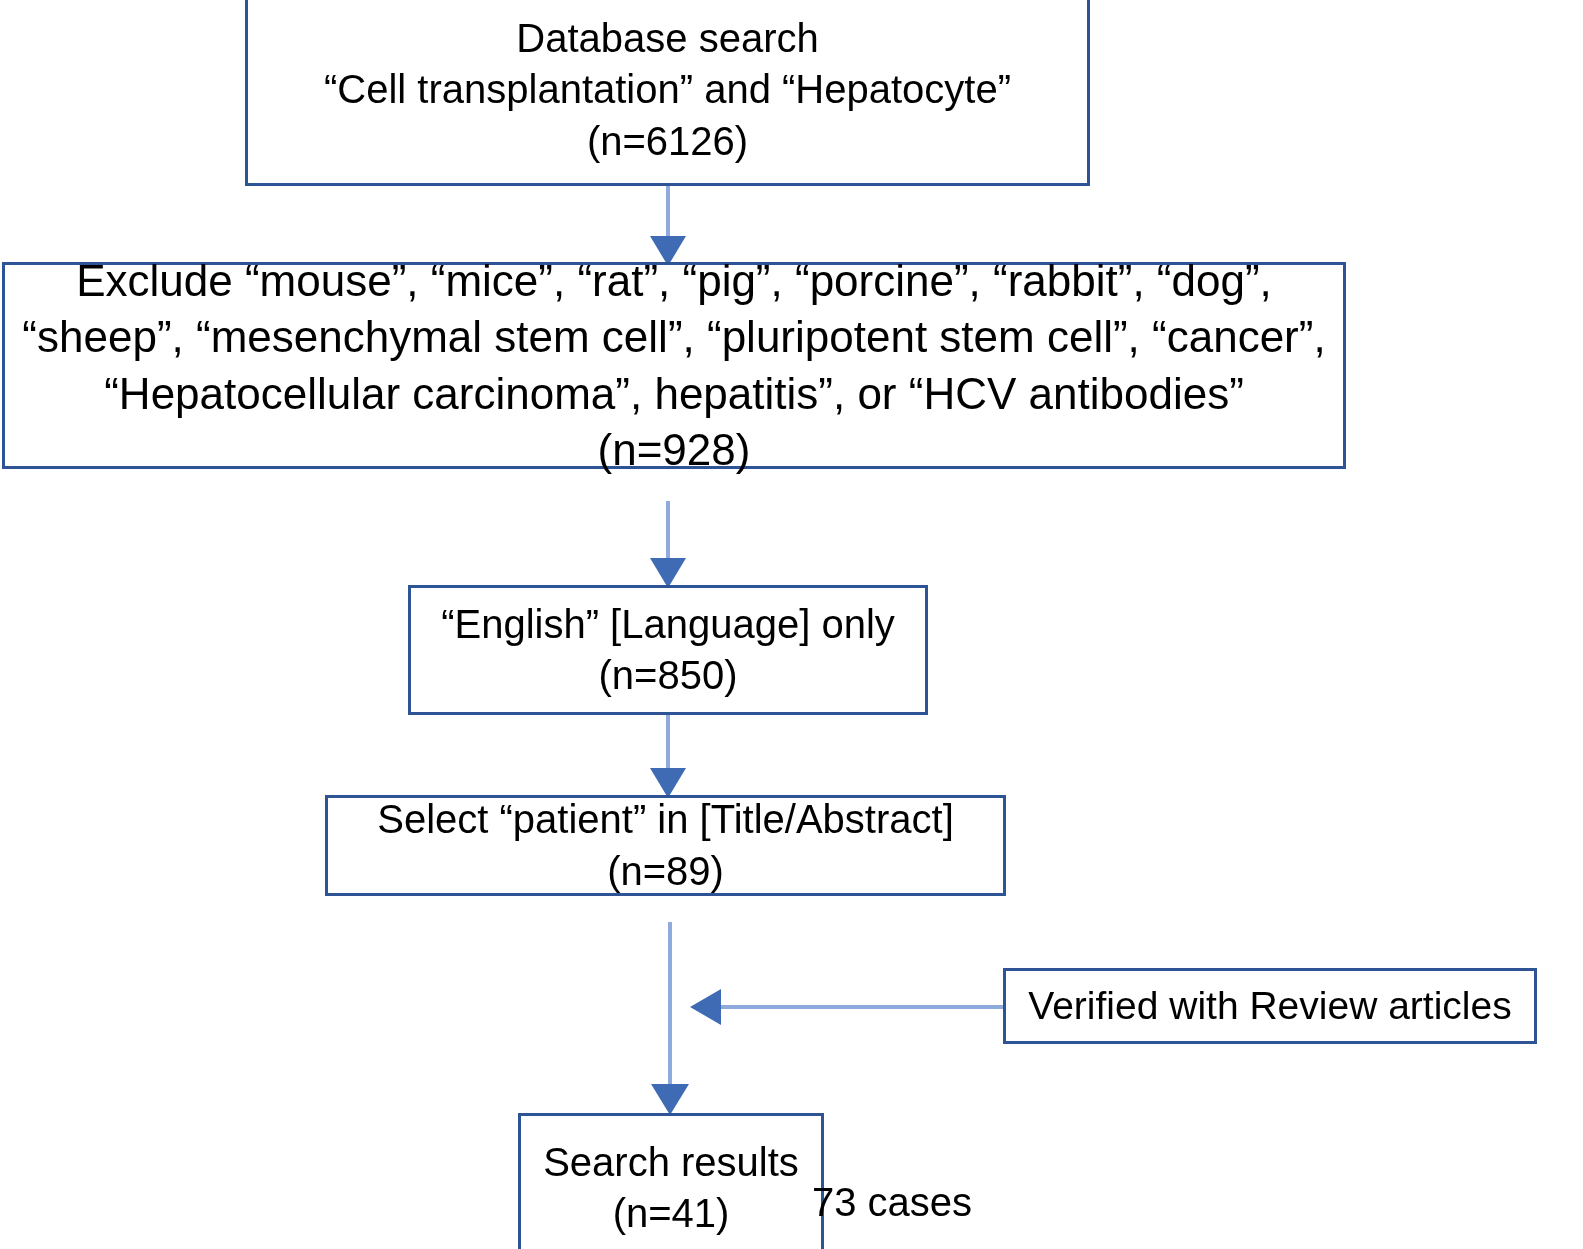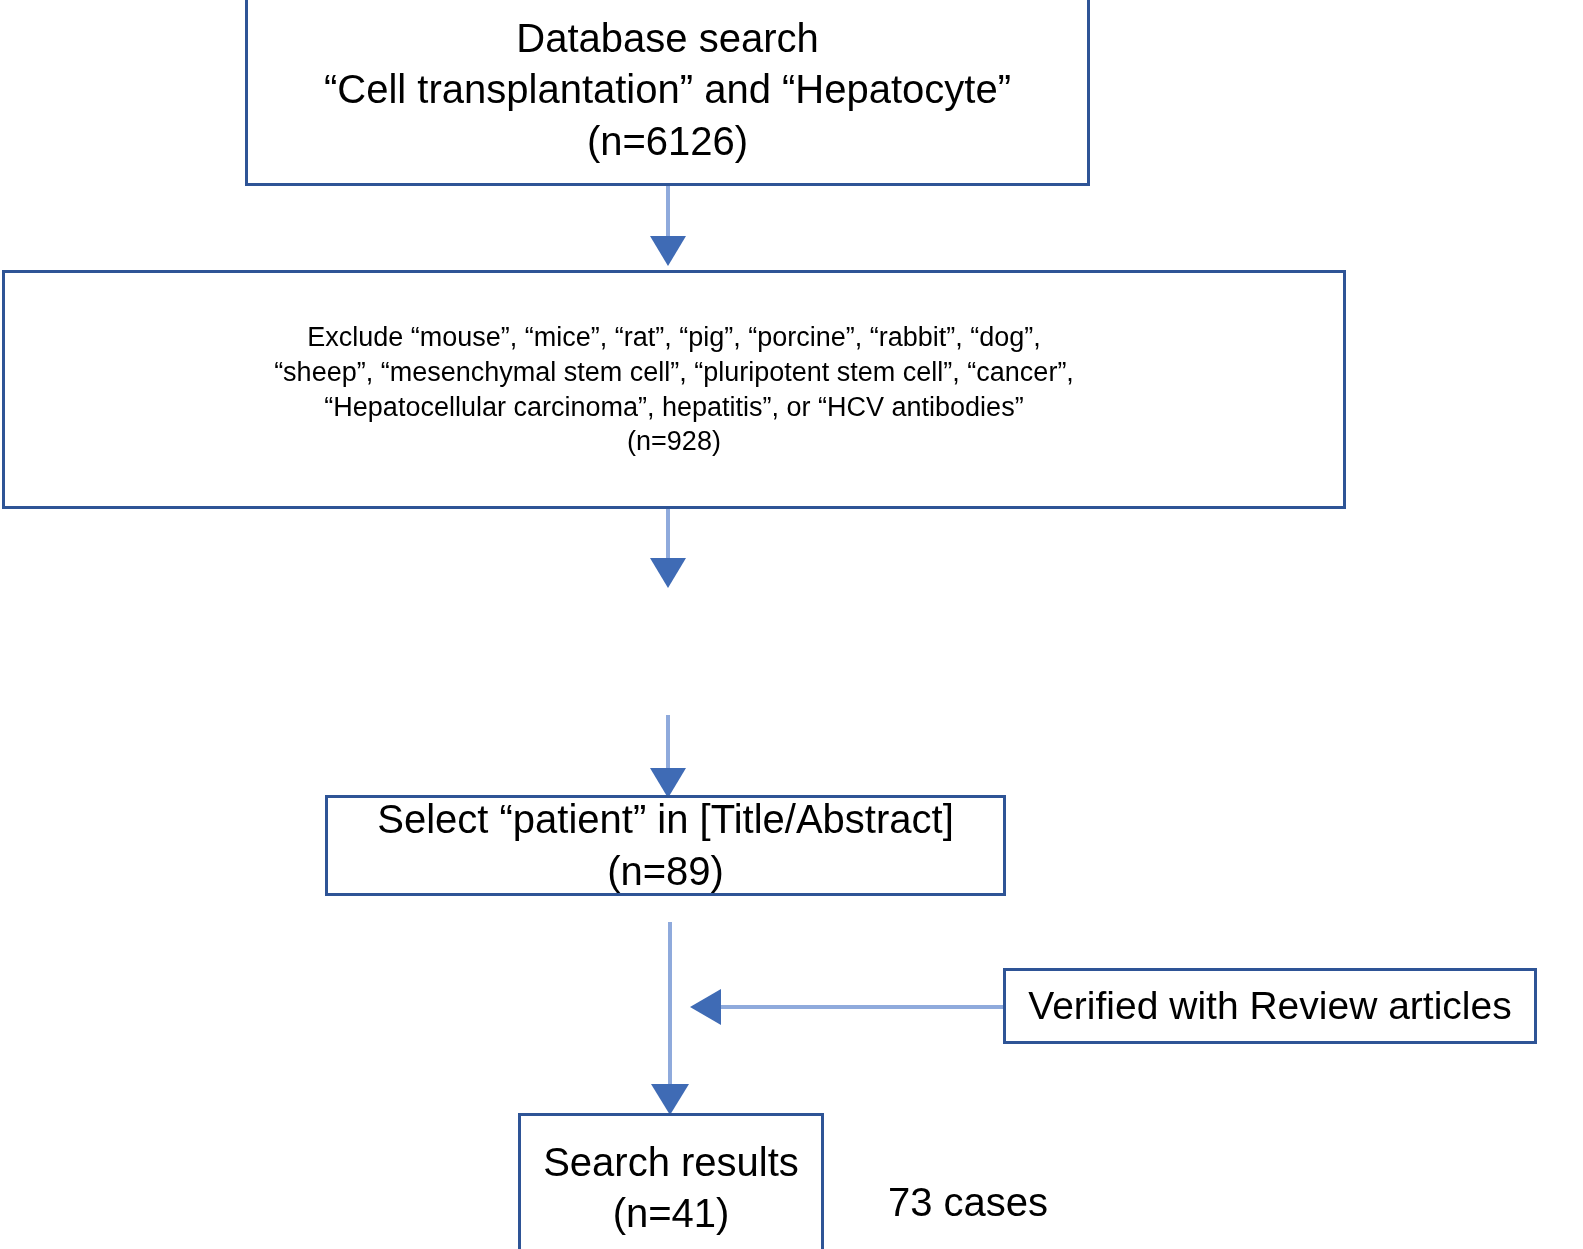--- a/index.html
+++ b/index.html
@@ -37,22 +37,22 @@
     width: 100%;
     padding: 0 8px;
     white-space: pre-line;
   }
 
   
   #node-database-search {
     left: 245px;  top: -6px;   width: 845px;  height: 192px;
   }
   #node-exclude-terms {
-    left: 2px;    top: 270px;  width: 1344px; height: 239px;
-    font-size: 27px;
+    left: 2px;    top: 262px;  width: 1344px; height: 207px;
+    font-size: 44px;
   }
   #node-english-only {
     left: 408px;  top: 585px;  width: 520px;  height: 130px;
   }
   #node-select-patient {
     left: 325px;  top: 795px;  width: 681px;  height: 101px;
   }
   #node-verified-review {
     left: 1003px; top: 968px;  width: 534px;  height: 76px;
     font-size: 39px;
@@ -62,21 +62,21 @@
   }
 
   
   .caption {
     position: absolute;
     color: #000000;
     font-size: 40px;
     white-space: nowrap;
   }
   #caption-73-cases {
-    left: 888px; top: 1180px;
+    left: 812px; top: 1180px;
   }
 
   
   #connectors {
     position: absolute;
     left: 0; top: 0;
     width: 1583px;
     height: 1249px;
     pointer-events: none;
   }
@@ -120,20 +120,24 @@
 (n=6126)</span>
   </div>
 
   <div class="node" id="node-exclude-terms">
     <span class="node-text">Exclude “mouse”, “mice”, “rat”, “pig”, “porcine”, “rabbit”, “dog”,
 “sheep”, “mesenchymal stem cell”, “pluripotent stem cell”, “cancer”,
 “Hepatocellular carcinoma”, hepatitis”, or “HCV antibodies”
 (n=928)</span>
   </div>
 
+  <div class="node" id="node-english-only">
+    <span class="node-text">“English” [Language] only
+(n=850)</span>
+  </div>
 
   <div class="node" id="node-select-patient">
     <span class="node-text">Select “patient” in [Title/Abstract]
 (n=89)</span>
   </div>
 
   <div class="node" id="node-verified-review">
     <span class="node-text">Verified with Review articles</span>
   </div>
 

